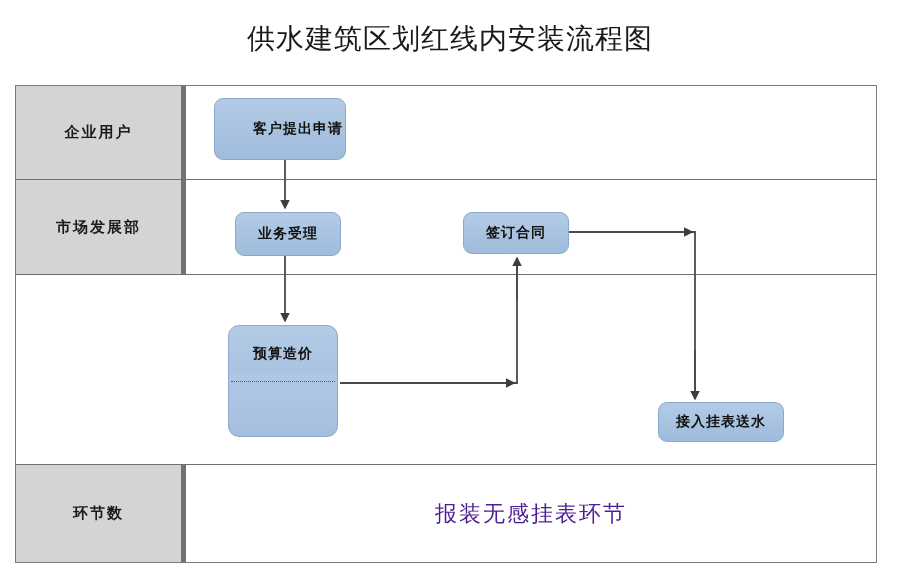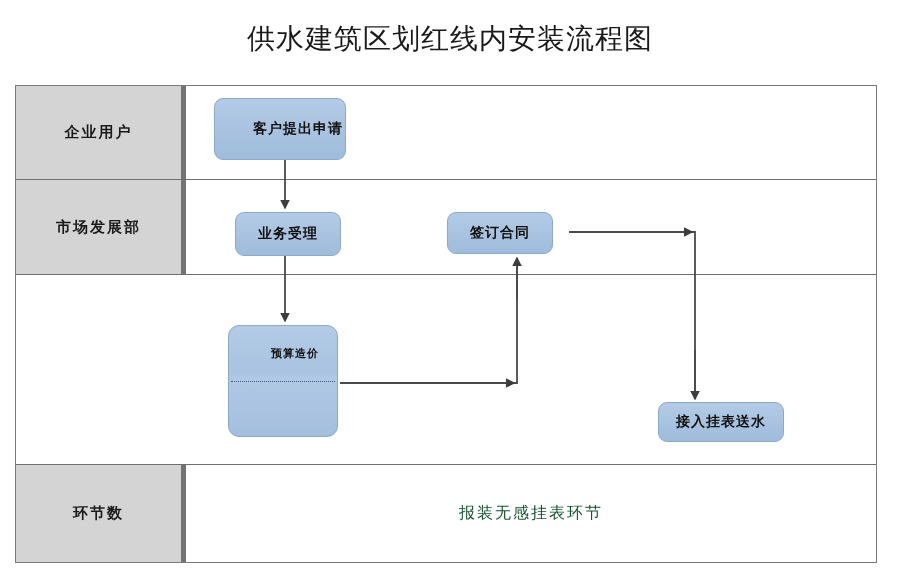--- a/index.html
+++ b/index.html
@@ -86,22 +86,22 @@
   .lane-center-text {
     position: absolute;
     left: 170px;
     top: 0;
     right: 0;
     height: 100%;
     display: flex;
     align-items: center;
     justify-content: center;
     font-family: "DejaVu Serif", "Liberation Serif", serif;
-    font-size: 16px;
-    color: #14532d;
+    font-size: 22px;
+    color: #4c1d95;
     letter-spacing: 2px;
   }
 
   
   .node {
     position: absolute;
     box-sizing: border-box;
     background: linear-gradient(to bottom, #b3cbe6 0%, #a9c3e0 50%, #9fbcdc 100%);
     border: 1px solid #8aa9cb;
     border-radius: 9px;
@@ -111,21 +111,21 @@
     font-family: "DejaVu Serif", "Liberation Serif", serif;
     font-size: 14px;
     font-weight: 600;
     color: #111111;
     letter-spacing: 1px;
     white-space: nowrap;
     z-index: 6;
   }
   #node-apply   { left: 214px; top: 98px;  width: 132px; height: 62px; padding-left: 36px; }
   #node-accept  { left: 221px; top: 212px; width: 106px; height: 44px; margin-left: 14px; }
-  #node-contract{ left: 447px; top: 212px; width: 106px; height: 42px; }
+  #node-contract{ left: 463px; top: 212px; width: 106px; height: 42px; }
   #node-supply  { left: 658px; top: 402px; width: 126px; height: 40px; }
 
   
   #node-split {
     position: absolute;
     left: 228px;
     top: 325px;
     width: 110px;
     height: 112px;
     box-sizing: border-box;
@@ -136,26 +136,25 @@
   }
   #node-split .half {
     position: absolute;
     left: 0;
     width: 100%;
     height: 50%;
     display: flex;
     align-items: center;
     justify-content: center;
     font-family: "DejaVu Serif", "Liberation Serif", serif;
-    font-size: 11px;
+    font-size: 14px;
     font-weight: 600;
     color: #111111;
     letter-spacing: 1px;
     white-space: nowrap;
-    padding-left: 12px;
   }
   #node-split .half.top { top: 0; }
   #node-split .half.bottom { top: 50%; }
   #node-split .dotted-divider {
     position: absolute;
     left: 2px;
     right: 2px;
     top: 50%;
     height: 0;
     border-top: 1px dotted #3f5f82;

